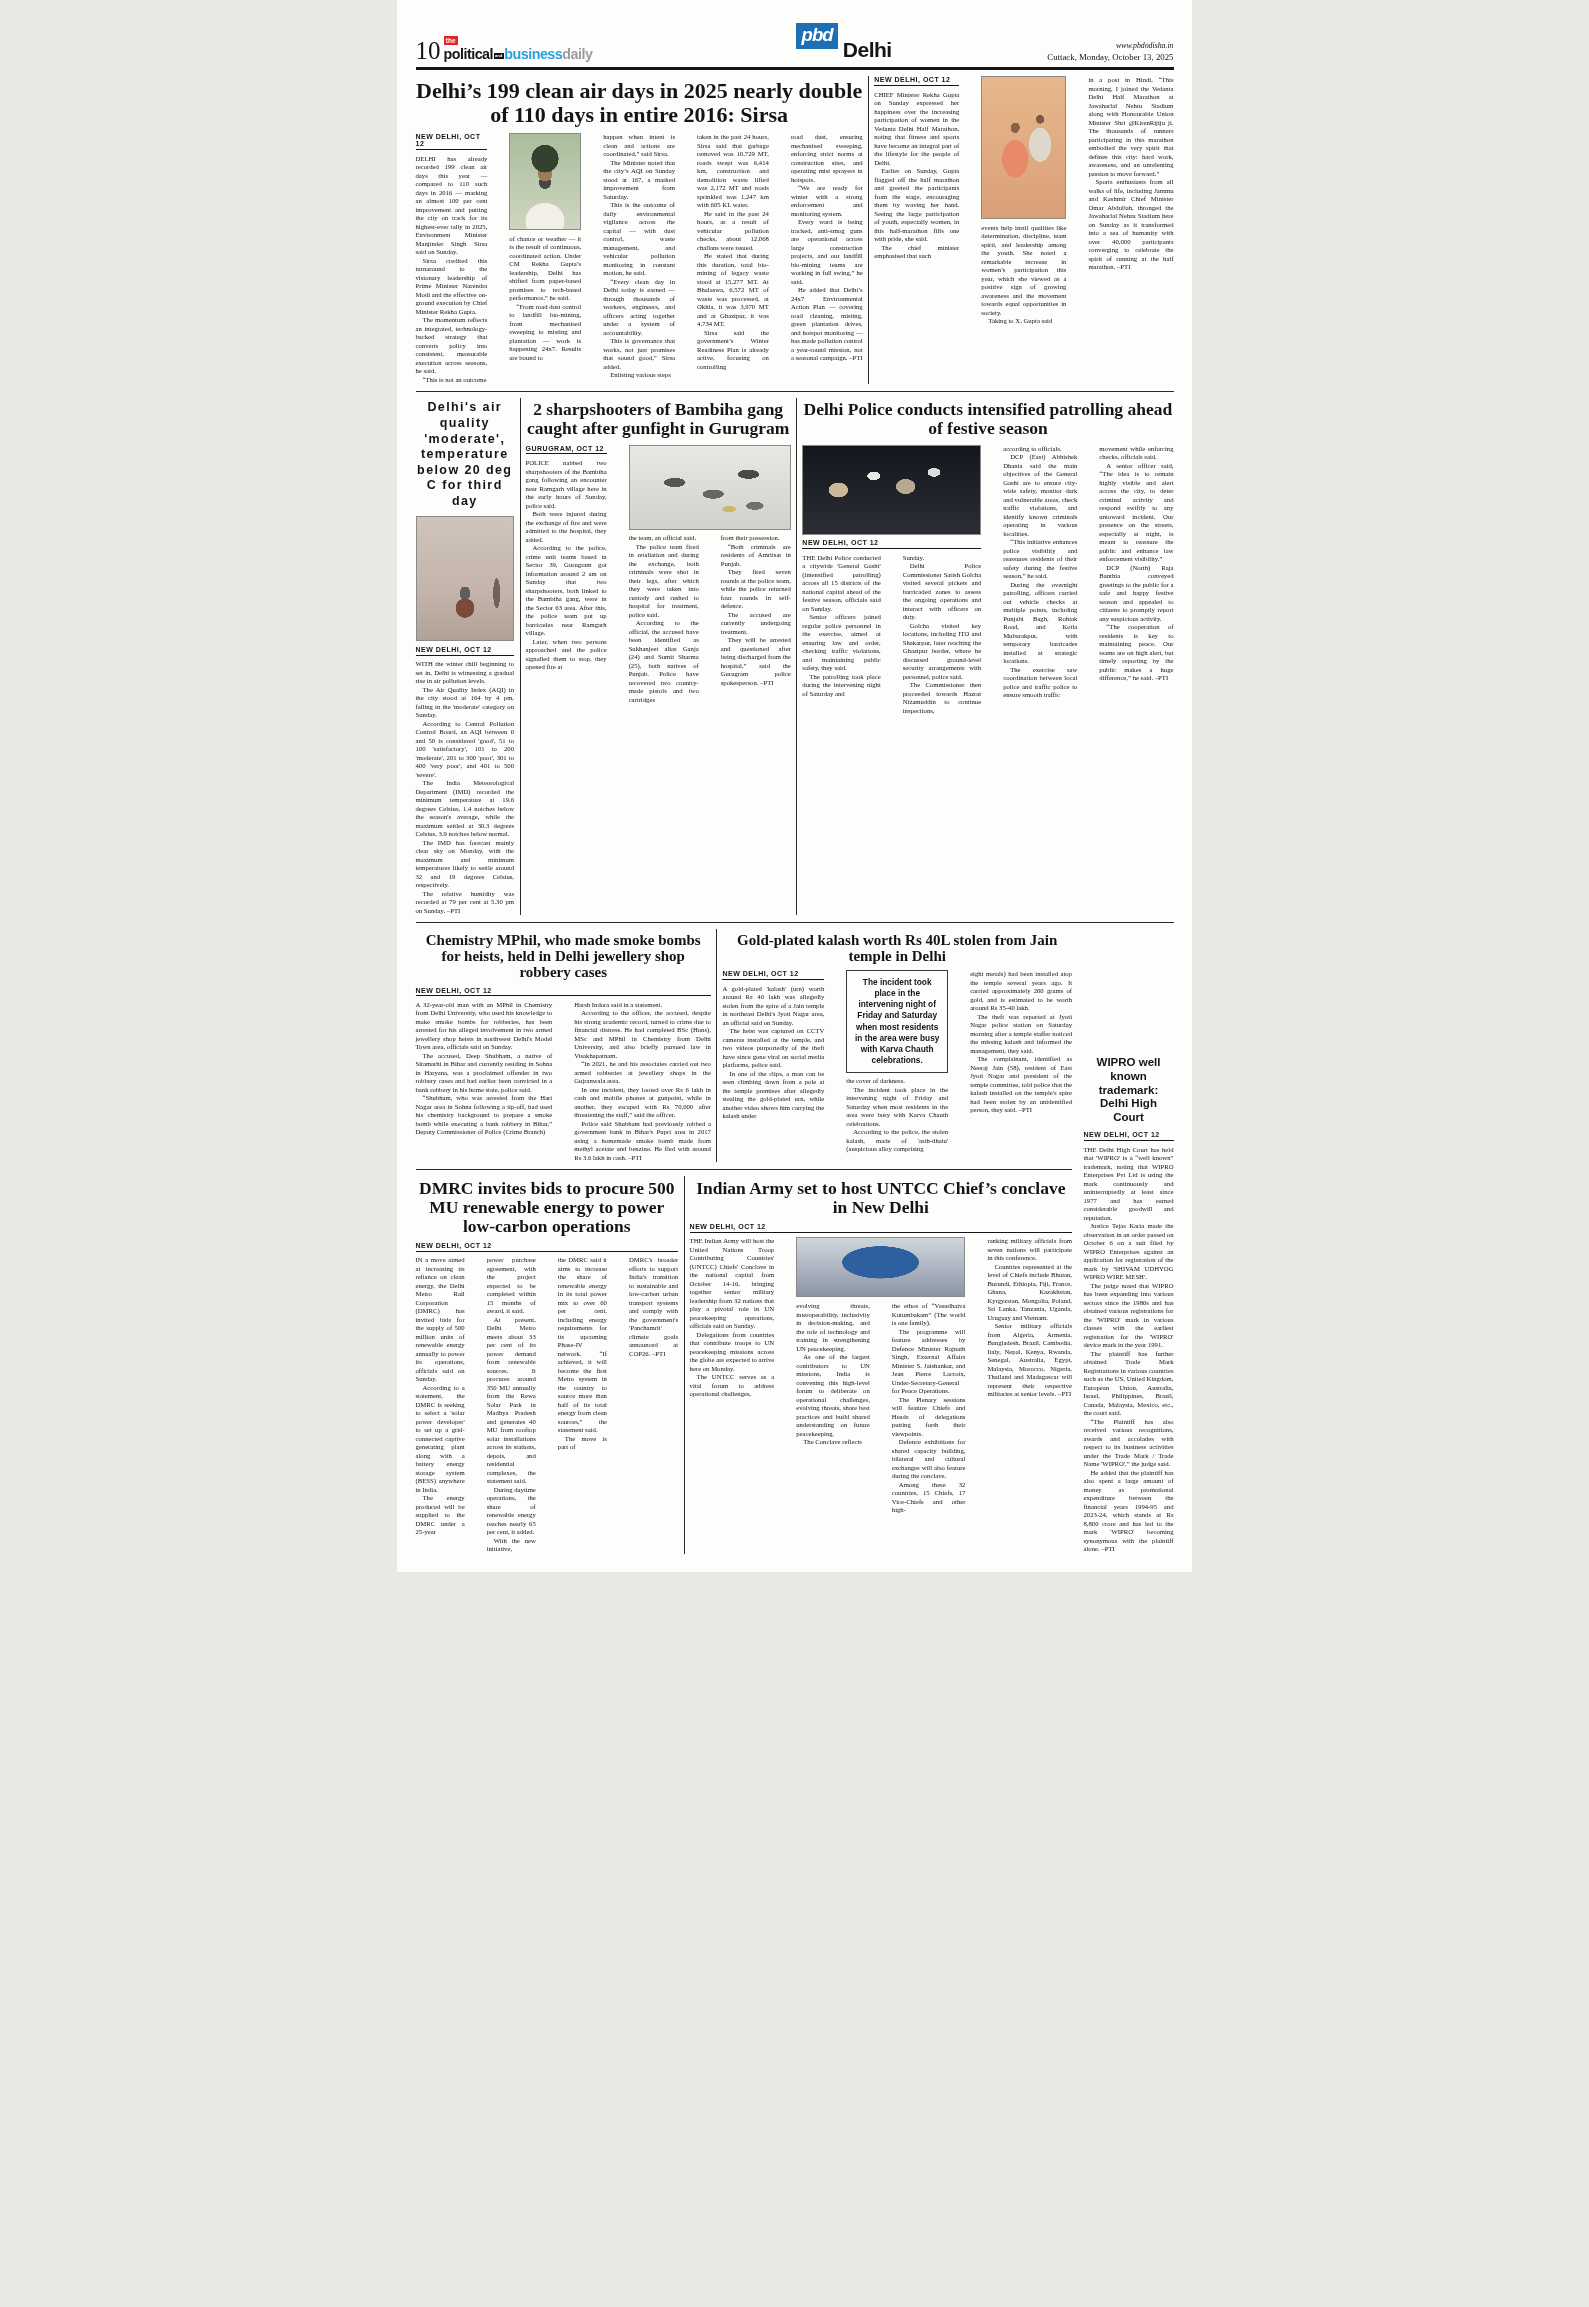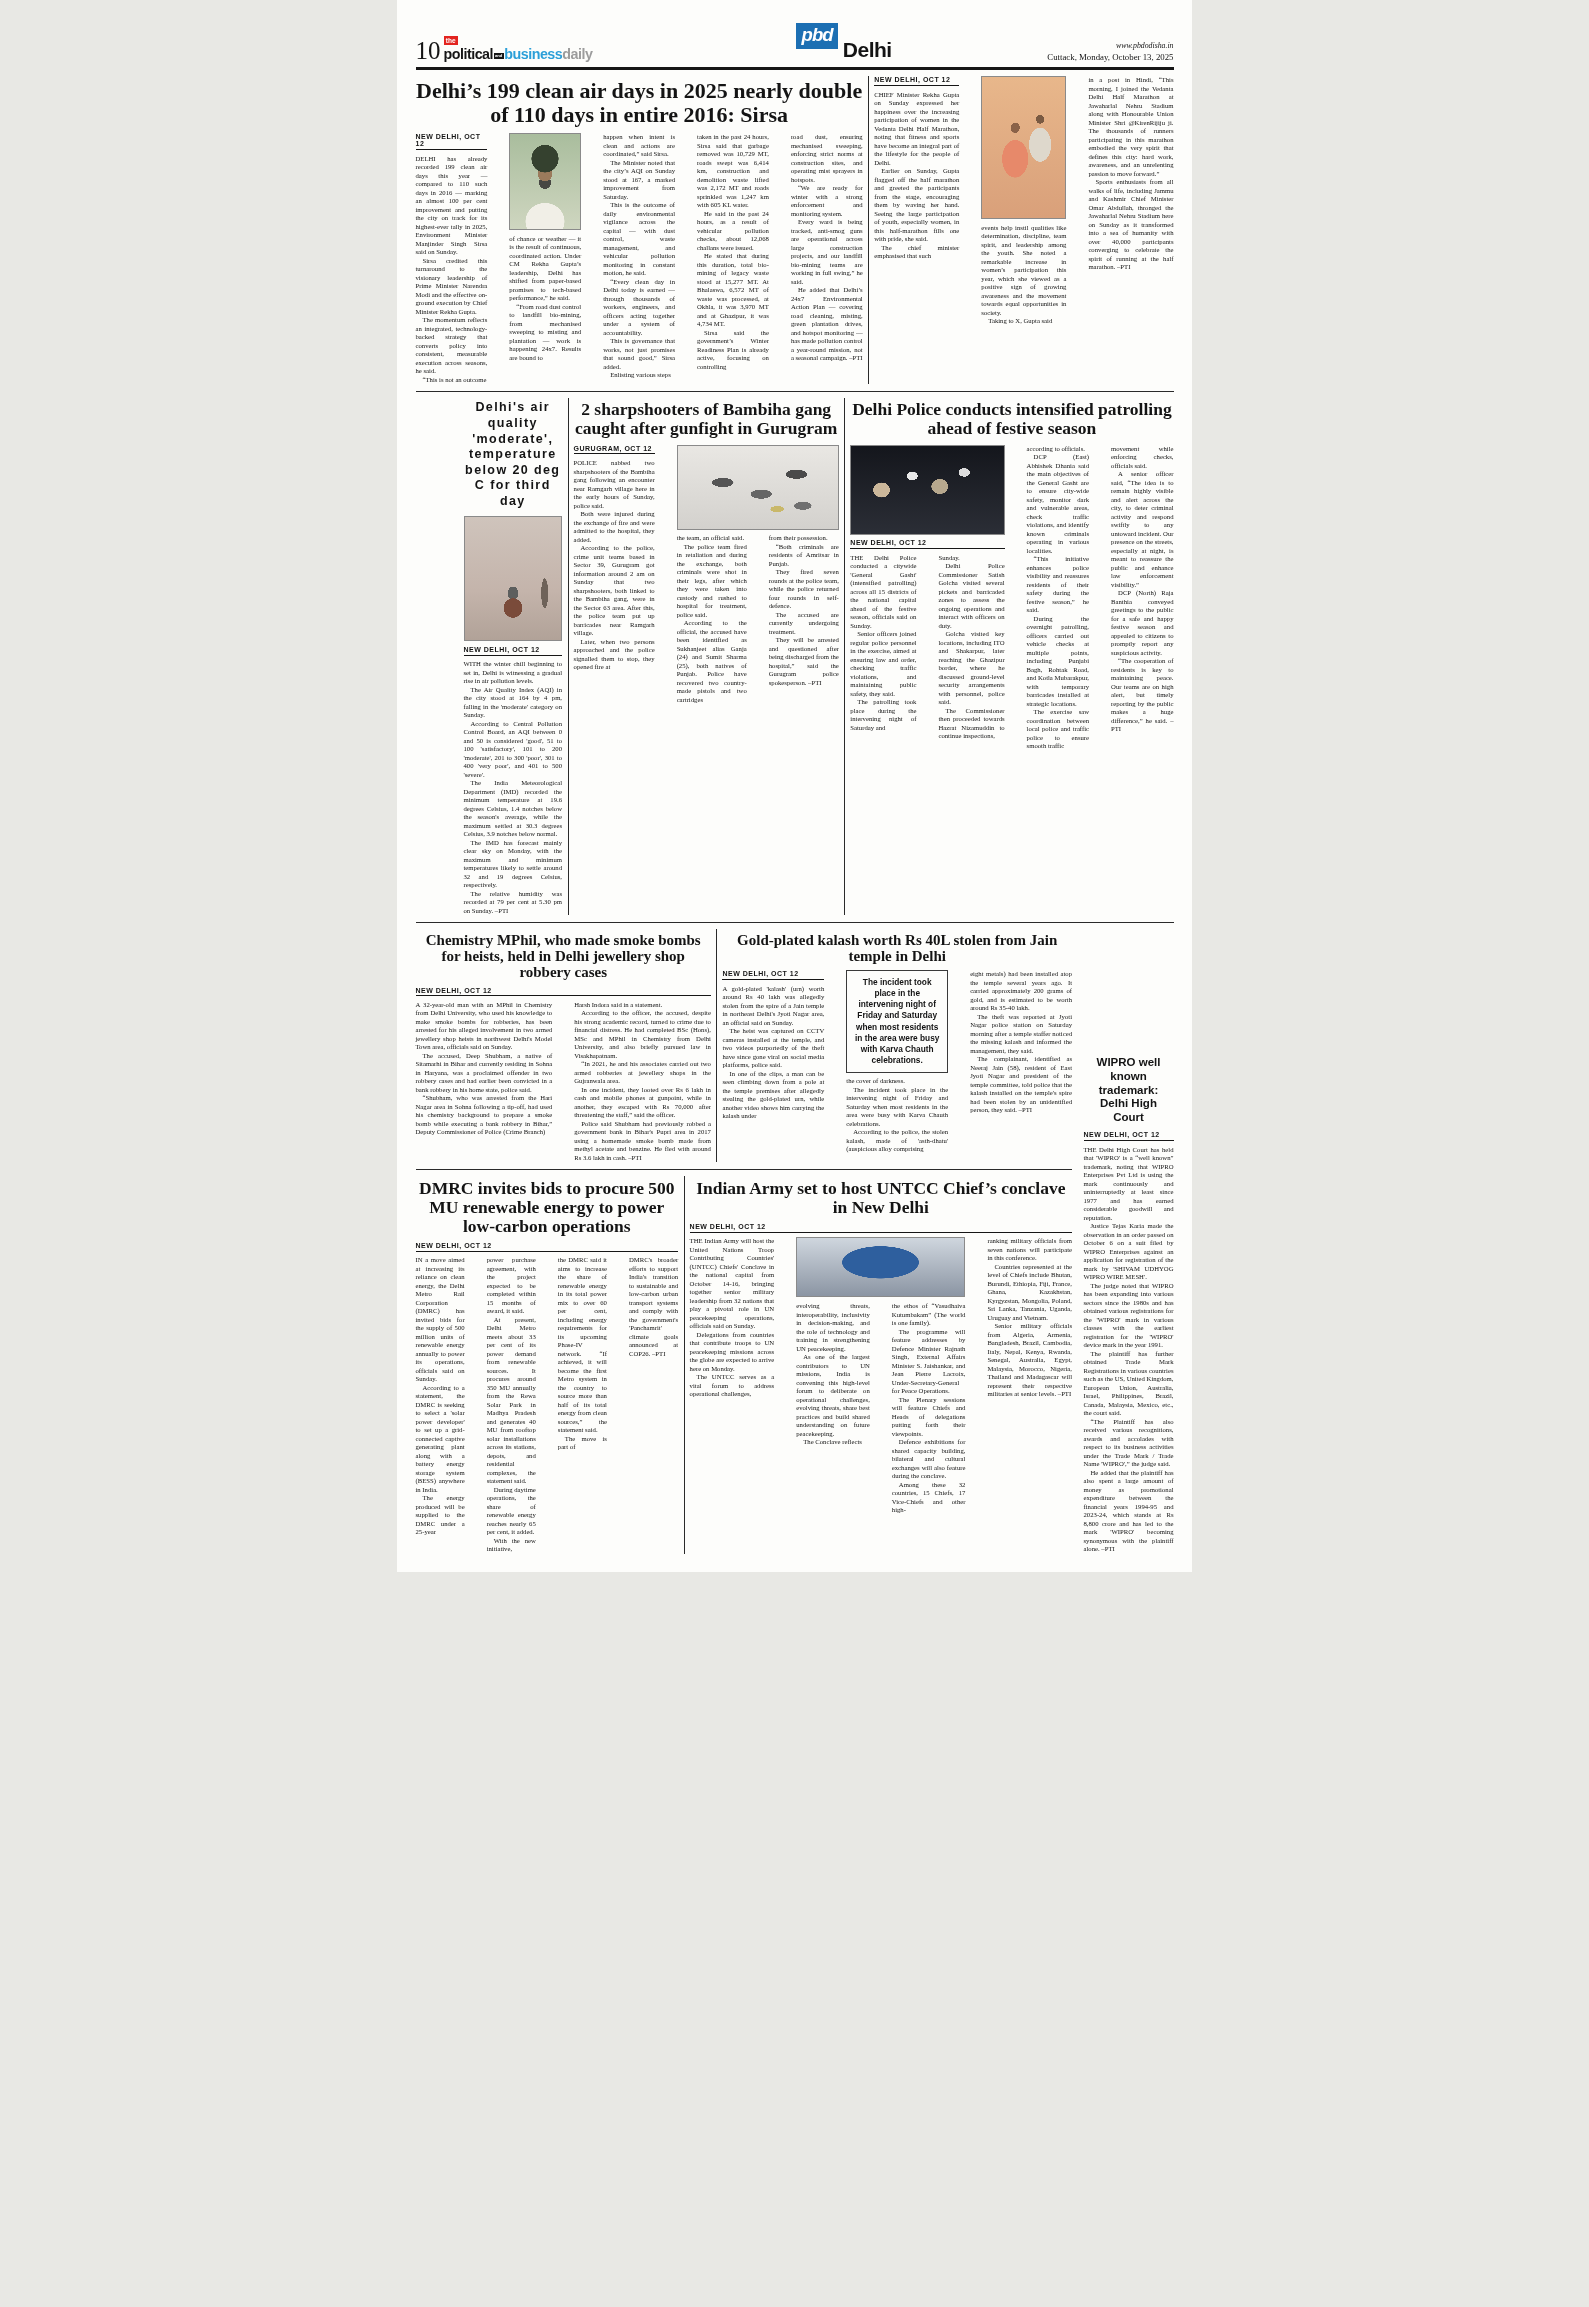--- a/index.html
+++ b/index.html
@@ -74,21 +74,21 @@
     radial-gradient(ellipse 6% 8% at 74% 30%, #dcdcdc 0%, #dcdcdc 60%, transparent 61%),
     linear-gradient(180deg,#14161c,#2b2e36); }
   .ph-conf { height:60px; background:
     radial-gradient(ellipse 38% 46% at 50% 42%, #2e5f9e 0%, #2e5f9e 60%, transparent 61%),
     linear-gradient(180deg,#cfd6de,#8b95a3); }
 
   
   .band { display:flex; align-items:stretch; }
   .art-clean { flex:0 0 59%; }
   .art-marathon { flex:1; }
-  .art-air { flex:0 0 13%;margin-left:48px; }
+  .art-air { flex:0 0 13%; }
   .art-bambiha { flex:0 0 35%; }
   .art-police { flex:1; }
   .lower-wrap { display:flex; align-items:flex-end; }
   .lower-left { flex:1; }
   .art-chem { flex:0 0 45%; }
   .art-kalash { flex:1; }
   .wipro-col { flex:0 0 90px; }
   .art-dmrc { flex:0 0 40%; }
   .art-army { flex:1; }
 

